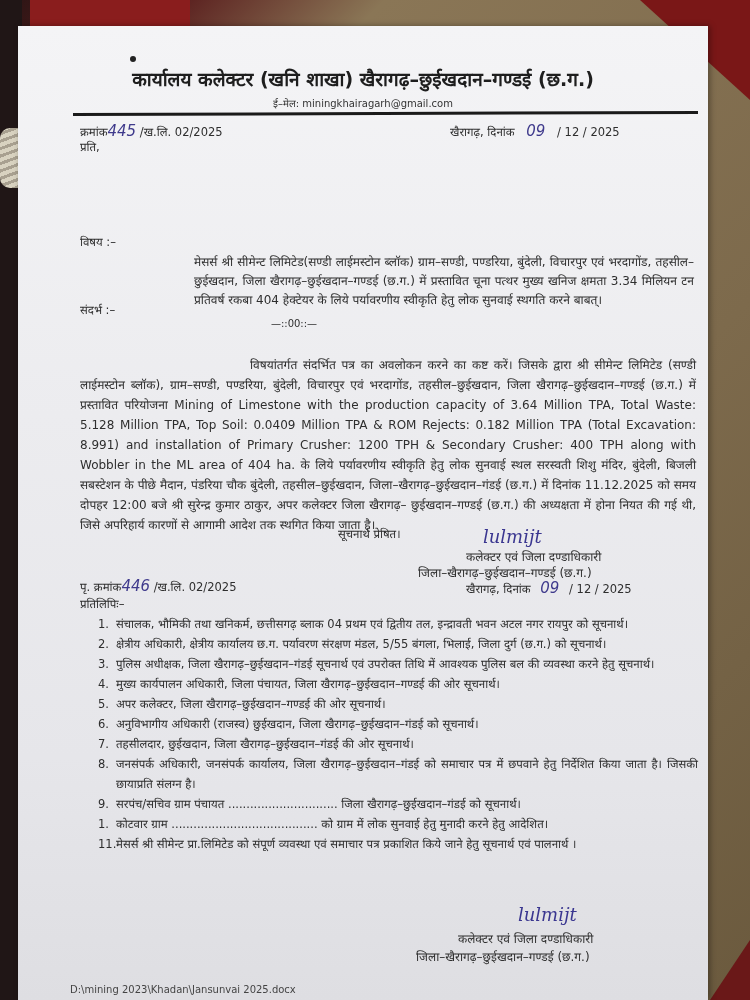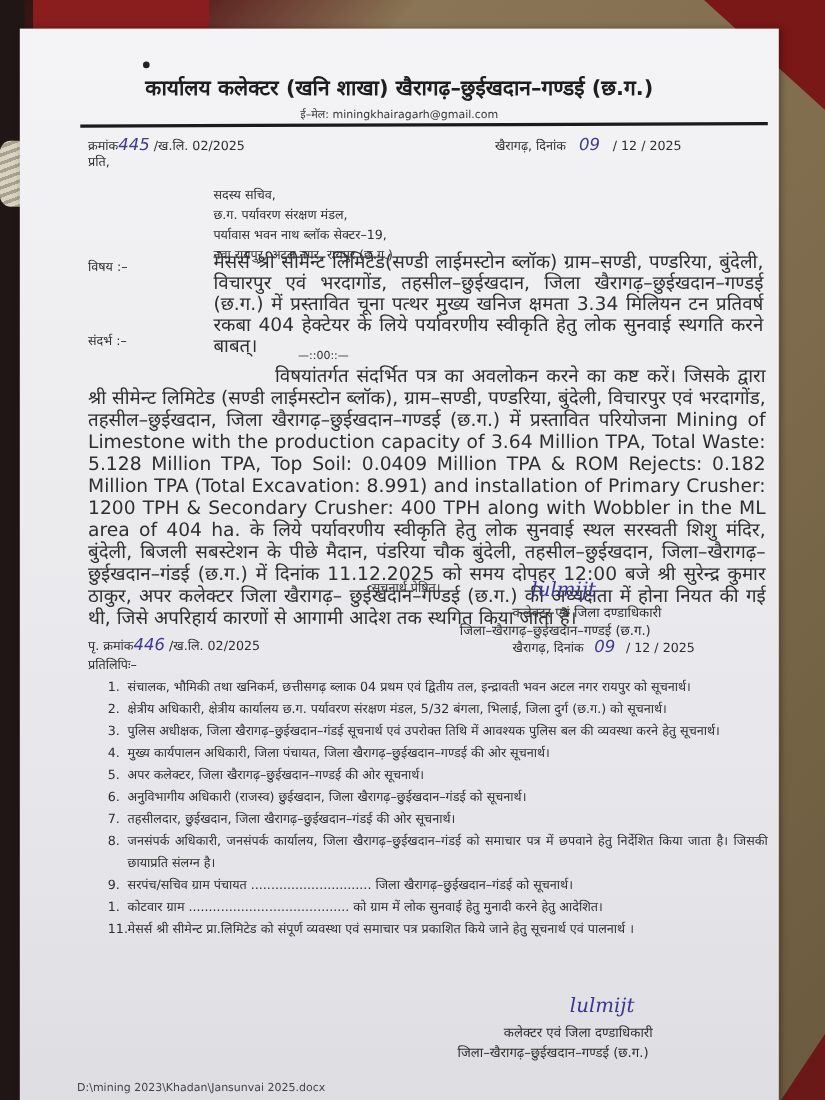--- a/index.html
+++ b/index.html
@@ -20,21 +20,21 @@
     box-shadow: 2px 0 6px rgba(0,0,0,.35);
     color:#2b2b2b;
   }
   .pin { position:absolute; left:112px; top:30px; width:6px; height:6px; border-radius:50%; background:#222; }
   .abs { position:absolute; white-space:nowrap; }
   .header-title { left:0; width:690px; top:40px; text-align:center; font-weight:bold; font-size:19px; color:#1e1e1e; }
   .email-line { left:0; width:690px; top:70px; text-align:center; font-size:10px; color:#333; }
   .rule { position:absolute; left:55px; width:625px; top:86px; height:3px; background:#1a1a1a; transform:rotate(-0.2deg); }
   .t { font-size:11.5px; color:#2e2e2e; }
   .hand { font-family: "DejaVu Sans", sans-serif; color:#3f3a8c; font-size:15px; font-style:italic; }
-  .body-text { position:absolute; left:82px; width:600px; font-size:17px; line-height:20px; text-align:justify; color:#2e2e2e; }
+  .body-text { position:absolute; left:82px; width:600px; font-size:12px; line-height:20px; text-align:justify; color:#2e2e2e;margin-top:23px; }
   .list { position:absolute; left:80px; width:600px; font-size:11.5px; color:#2e2e2e; }
   .list .li { display:flex; line-height:20px; }
   .list .num { width:18px; flex-shrink:0; }
   .list .txt { flex:1; text-align:justify; }
   .sig-scribble { position:absolute; color:#3a3690; font-style:italic; font-size:18px; font-family:"DejaVu Serif", serif;text-align:right; }
   .footer-path { position:absolute; left:70px; top:958px; font-size:10px; color:#444; }
 </style>
 </head>
 <body>
 
@@ -58,26 +58,20 @@
     <span>क्रमांक</span><span class="hand">445</span>
     <span>/ख.लि. 02/2025</span>
   </div>
   <div class="abs t" style="left:432px; top:96px;">
     <span>खैरागढ़, दिनांक</span>
     <span class="hand" style="margin:0 8px;">09</span>
     <span>/ 12 / 2025</span>
   </div>
   <div class="abs t" style="left:62px; top:113px;">प्रति,</div>
 
-  <div class="abs t" style="left:176px; top:142px; line-height:18px;">
-    <div>सदस्य सचिव,</div>
-    <div>छ.ग. पर्यावरण संरक्षण मंडल,</div>
-    <div>पर्यावास भवन नाथ ब्लॉक सेक्टर–19,</div>
-    <div>नवा रायपुर, अटल नगर, रायपुर (छ.ग.)</div>
-  </div>
 
   <div class="abs t" style="left:62px; top:208px;">विषय :–</div>
   <div class="body-text" style="left:176px; width:500px; top:204px; line-height:19px;">मेसर्स श्री सीमेन्ट लिमिटेड(सण्डी लाईमस्टोन ब्लॉक) ग्राम–सण्डी, पण्डरिया, बुंदेली, विचारपुर एवं भरदागोंड, तहसील–छुईखदान, जिला खैरागढ़–छुईखदान–गण्डई (छ.ग.) में प्रस्तावित चूना पत्थर मुख्य खनिज क्षमता 3.34 मिलियन टन प्रतिवर्ष रकबा 404 हेक्टेयर के लिये पर्यावरणीय स्वीकृति हेतु लोक सुनवाई स्थगति करने बाबत्।</div>
 
   <div class="abs t" style="left:62px; top:276px;">संदर्भ :–</div>
   <div class="abs t" style="left:0; width:552px; text-align:center; top:292px; font-size:10px;">—::00::—</div>
 
   <div class="body-text" style="left:62px; width:616px; top:306px; text-indent:170px;">विषयांतर्गत संदर्भित पत्र का अवलोकन करने का कष्ट करें। जिसके द्वारा श्री सीमेन्ट लिमिटेड (सण्डी लाईमस्टोन ब्लॉक), ग्राम–सण्डी, पण्डरिया, बुंदेली, विचारपुर एवं भरदागोंड, तहसील–छुईखदान, जिला खैरागढ़–छुईखदान–गण्डई (छ.ग.) में प्रस्तावित परियोजना Mining of Limestone with the production capacity of 3.64 Million TPA, Total Waste: 5.128 Million TPA, Top Soil: 0.0409 Million TPA &amp; ROM Rejects: 0.182 Million TPA (Total Excavation: 8.991) and installation of Primary Crusher: 1200 TPH &amp; Secondary Crusher: 400 TPH along with Wobbler in the ML area of 404 ha. के लिये पर्यावरणीय स्वीकृति हेतु लोक सुनवाई स्थल सरस्वती शिशु मंदिर, बुंदेली, बिजली सबस्टेशन के पीछे मैदान, पंडरिया चौक बुंदेली, तहसील–छुईखदान, जिला–खैरागढ़–छुईखदान–गंडई (छ.ग.) में दिनांक 11.12.2025 को समय दोपहर 12:00 बजे श्री सुरेन्द्र कुमार ठाकुर, अपर कलेक्टर जिला खैरागढ़– छुईखदान–गण्डई (छ.ग.) की अध्यक्षता में होना नियत की गई थी, जिसे अपरिहार्य कारणों से आगामी आदेश तक स्थगित किया जाता है।</div>
   <div class="abs t" style="left:320px; top:500px;">सूचनार्थ प्रेषित।</div>
 
@@ -96,21 +90,21 @@
   </div>
   <div class="abs t" style="left:62px; top:570px;">प्रतिलिपिः–</div>
 
   <div class="list" style="left:80px; top:588px;">
     <div class="li">
         <span class="num">1.</span>
         <span class="txt">संचालक, भौमिकी तथा खनिकर्म, छत्तीसगढ़ ब्लाक 04 प्रथम एवं द्वितीय तल, इन्द्रावती भवन अटल नगर रायपुर को सूचनार्थ।</span>
       </div>
     <div class="li">
         <span class="num">2.</span>
-        <span class="txt">क्षेत्रीय अधिकारी, क्षेत्रीय कार्यालय छ.ग. पर्यावरण संरक्षण मंडल, 5/32 बंगला, भिलाई, जिला दुर्ग (छ.ग.) को सूचनार्थ।</span>
+        <span class="txt">क्षेत्रीय अधिकारी, क्षेत्रीय कार्यालय छ.ग. पर्यावरण संरक्षण मंडल, 5/55 बंगला, भिलाई, जिला दुर्ग (छ.ग.) को सूचनार्थ।</span>
       </div>
     <div class="li">
         <span class="num">3.</span>
         <span class="txt">पुलिस अधीक्षक, जिला खैरागढ़–छुईखदान–गंडई सूचनार्थ एवं उपरोक्त तिथि में आवश्यक पुलिस बल की व्यवस्था करने हेतु सूचनार्थ।</span>
       </div>
     <div class="li">
         <span class="num">4.</span>
         <span class="txt">मुख्य कार्यपालन अधिकारी, जिला पंचायत, जिला खैरागढ़–छुईखदान–गण्डई की ओर सूचनार्थ।</span>
       </div>
     <div class="li">

